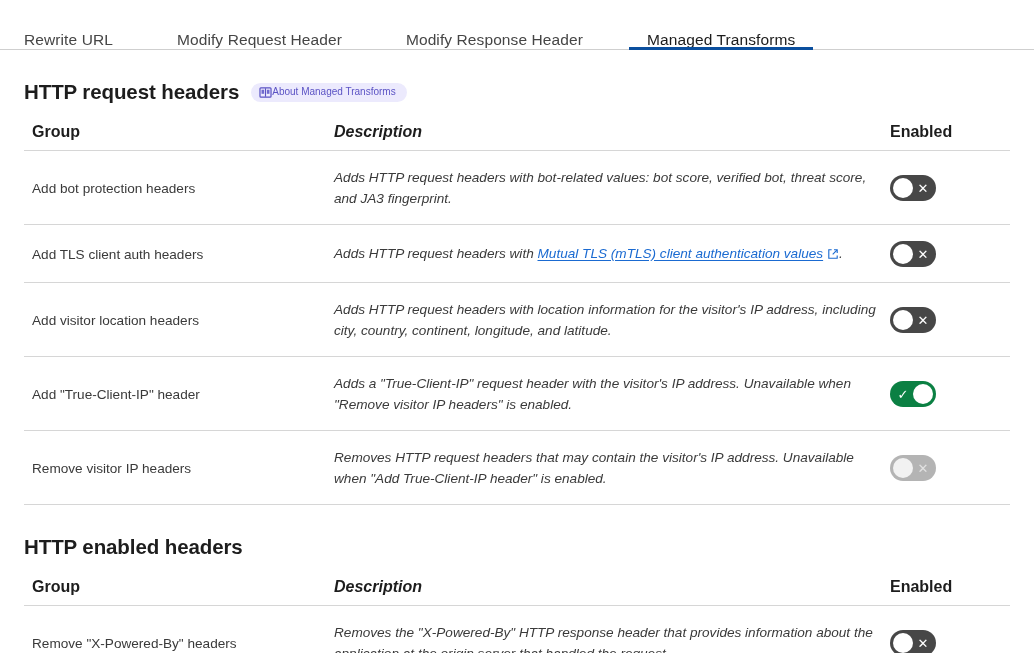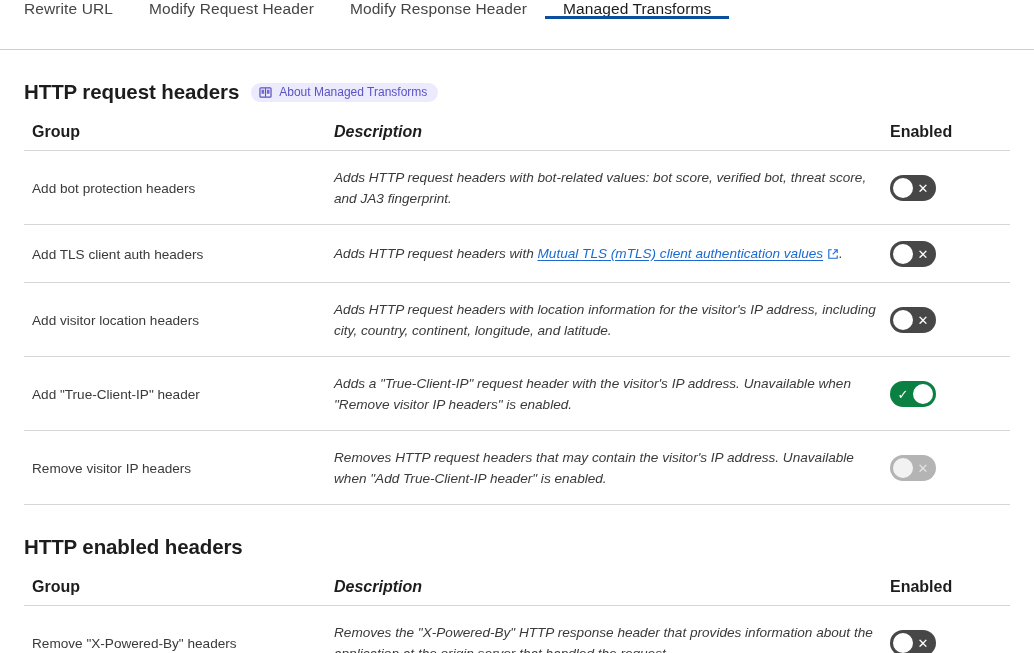--- a/index.html
+++ b/index.html
@@ -15,22 +15,23 @@
     color: #313131;
     overflow: hidden;
   }
 
   
   .tabbar {
     position: relative;
     height: 50px;
     border-bottom: 1px solid #cfcfcf;
     display: flex;
-    align-items: flex-start;
+    align-items: flex-end;
     padding-left: 6px;
+    gap: 28px;
   }
   .tab {
     position: relative;
     display: flex;
     align-items: center;
     padding: 0 18px;
     font-size: 15.5px;
     color: #454545;
     letter-spacing: 0.1px;
     cursor: pointer;
@@ -62,26 +63,25 @@
   }
   .section-title {
     font-size: 20.5px;
     font-weight: bold;
     color: #1d1d1d;
     letter-spacing: -0.1px;
   }
   .badge {
     display: inline-flex;
     align-items: center;
-    gap: 7px;
     background: #eceafd;
     color: #5b53c4;
     border-radius: 11px;
     padding: 3px 11px 3px 8px;
-    font-size: 12px;
+    font-size: 10px;
     cursor: pointer;
     line-height: 1;
   }
   .badge .badge-ico {
     display: inline-flex;
     align-items: center;
   }
 
   
   table.mt {

